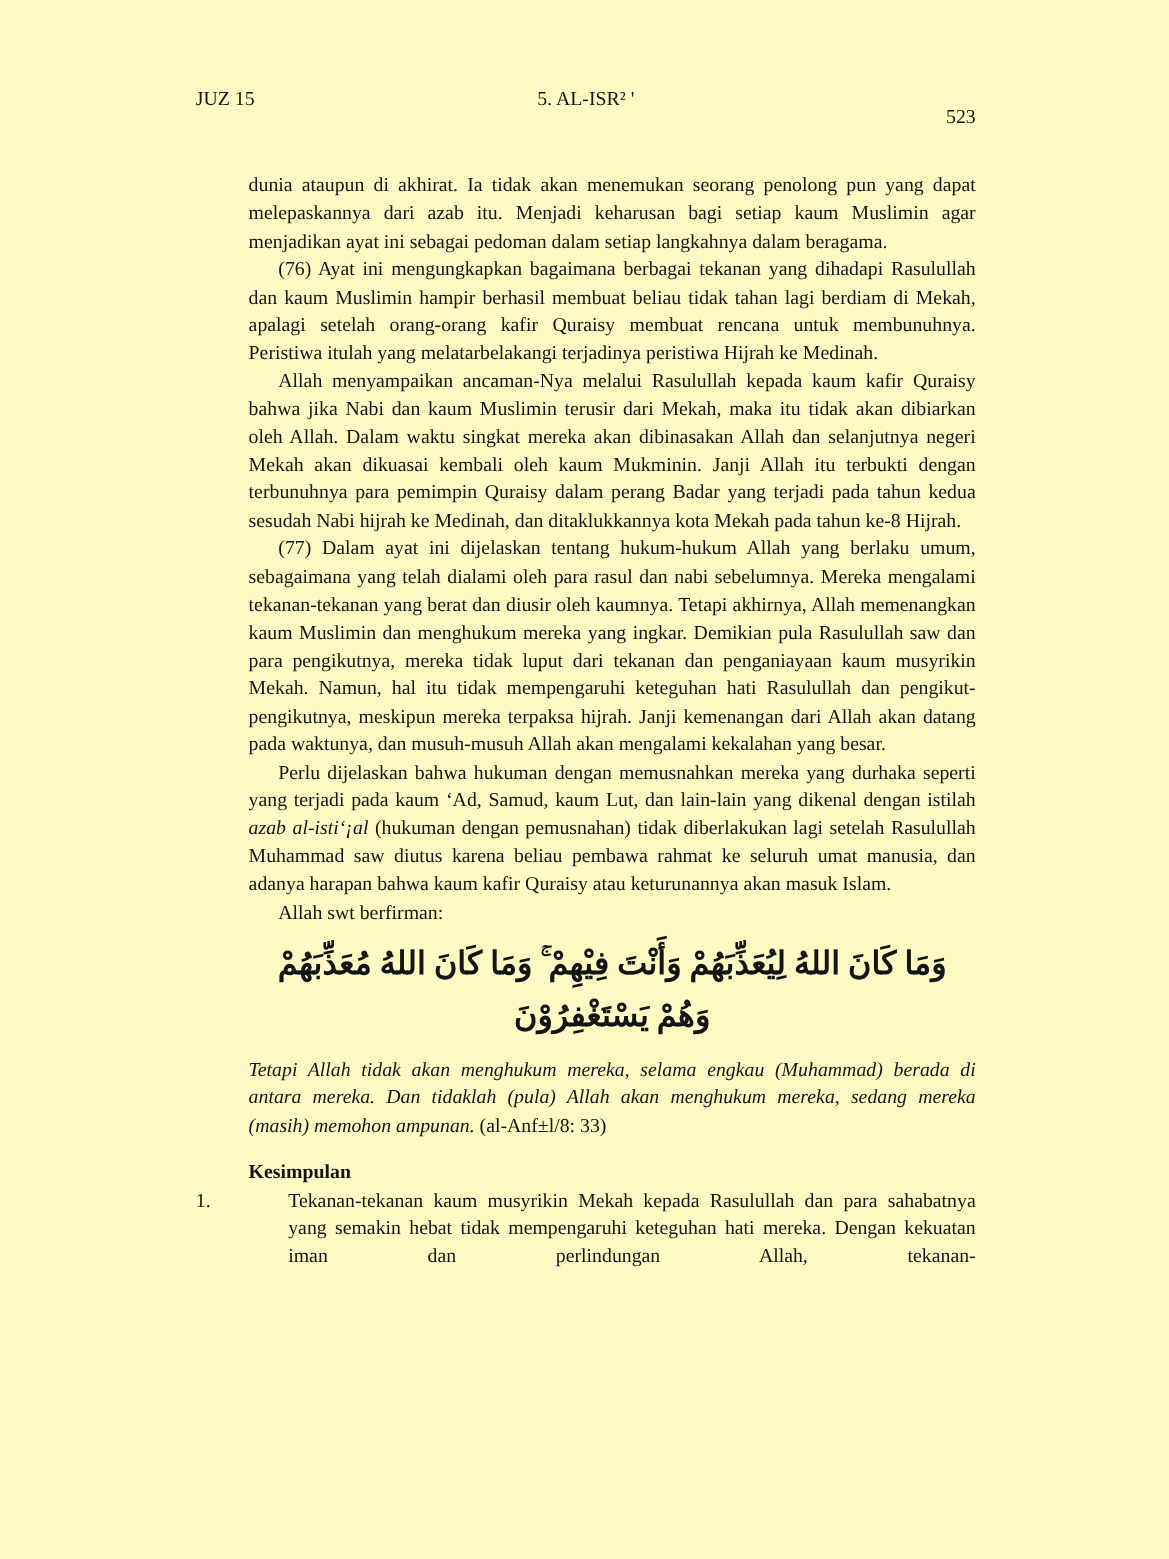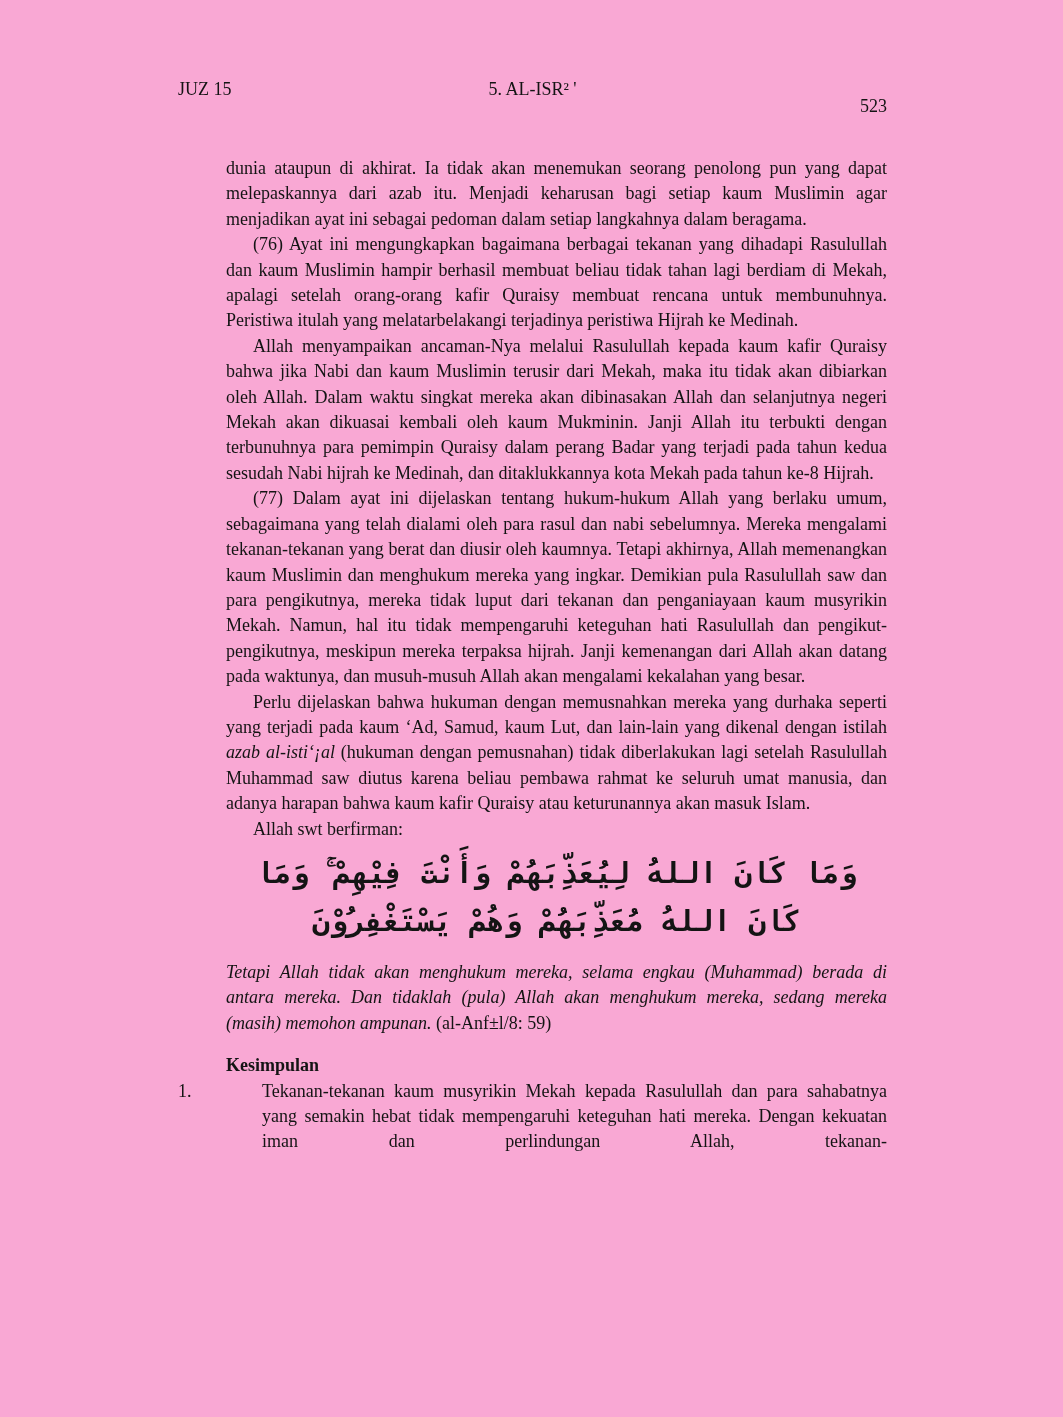--- a/index.html
+++ b/index.html
@@ -3,21 +3,21 @@
 <meta charset="utf-8">
 <title>Document Page</title>
 <style>
   * { margin: 0; padding: 0; box-sizing: border-box; }
   html, body { background: #ffffff; }
   .page {
     position: relative;
     width: 1063px;
     height: 1417px;
     margin: 0 auto;
-    background: #f9a8d4;
+    background: #fef9c3;
     color: #141414;
     font-family: "Liberation Serif", serif;
     overflow: hidden;
   }
   .running-header {
     position: absolute;
     top: 78px;
     left: 178px;
     width: 709px;
     font-size: 18px;
@@ -41,21 +41,21 @@
     text-align: justify;
   }
   .body-text p { text-align: justify; margin-left: 48px; }
   p.indent { text-indent: 27px; }
   p.noindent { text-indent: 0; }
 
   .arabic-verse {
     direction: rtl;
     unicode-bidi: embed;
     text-align: center !important;
-    font-family: Liberation Mono, monospace;
+    font-family: Liberation Serif, serif;
     font-size: 29px;
     font-weight: bold;
     line-height: 48px;
     margin: 10px 0 12px 0;
     letter-spacing: 0;
   }
   .translation { font-style: italic; }
   .translation .cite { font-style: normal; }
 
   .section-heading {
@@ -92,21 +92,21 @@
     <p class="indent">Allah menyampaikan ancaman-Nya melalui Rasulullah kepada kaum kafir Quraisy bahwa jika Nabi dan kaum Muslimin terusir dari Mekah, maka itu tidak akan dibiarkan oleh Allah. Dalam waktu singkat mereka akan dibinasakan Allah dan selanjutnya negeri Mekah akan dikuasai kembali oleh kaum Mukminin. Janji Allah itu terbukti dengan terbunuhnya para pemimpin Quraisy dalam perang Badar yang terjadi pada tahun kedua sesudah Nabi hijrah ke Medinah, dan ditaklukkannya kota Mekah pada tahun ke-8 Hijrah.</p>
 
     <p class="indent">(77) Dalam ayat ini dijelaskan tentang hukum-hukum Allah yang berlaku umum, sebagaimana yang telah dialami oleh para rasul dan nabi sebelumnya. Mereka mengalami tekanan-tekanan yang berat dan diusir oleh kaumnya. Tetapi akhirnya, Allah memenangkan kaum Muslimin dan menghukum mereka yang ingkar. Demikian pula Rasulullah saw dan para pengikutnya, mereka tidak luput dari tekanan dan penganiayaan kaum musyrikin Mekah. Namun, hal itu tidak mempengaruhi keteguhan hati Rasulullah dan pengikut-pengikutnya, meskipun mereka terpaksa hijrah. Janji kemenangan dari Allah akan datang pada waktunya, dan musuh-musuh Allah akan mengalami kekalahan yang besar.</p>
 
     <p class="indent"><span>Perlu dijelaskan bahwa hukuman dengan memusnahkan mereka yang durhaka seperti yang terjadi pada kaum ‘Ad, Samud, kaum Lut, dan lain-lain yang dikenal dengan istilah </span><i>azab al-isti‘¡al</i><span> (hukuman dengan pemusnahan) tidak diberlakukan lagi setelah Rasulullah Muhammad saw diutus karena beliau pembawa rahmat ke seluruh umat manusia, dan adanya harapan bahwa kaum kafir Quraisy atau keturunannya akan masuk Islam.</span></p>
 
     <p class="indent">Allah swt berfirman:</p>
 
     <p class="arabic-verse">وَمَا كَانَ اللهُ لِيُعَذِّبَهُمْ وَأَنْتَ فِيْهِمْ ۚ وَمَا كَانَ اللهُ مُعَذِّبَهُمْ وَهُمْ يَسْتَغْفِرُوْنَ</p>
 
-    <p class="translation noindent"><span>Tetapi Allah tidak akan menghukum mereka, selama engkau (Muhammad) berada di antara mereka. Dan tidaklah (pula) Allah akan menghukum mereka, sedang mereka (masih) memohon ampunan. </span><span class="cite">(al-Anf±l/8: 59)</span></p>
+    <p class="translation noindent"><span>Tetapi Allah tidak akan menghukum mereka, selama engkau (Muhammad) berada di antara mereka. Dan tidaklah (pula) Allah akan menghukum mereka, sedang mereka (masih) memohon ampunan. </span><span class="cite">(al-Anf±l/8: 33)</span></p>
 
     <p class="section-heading">Kesimpulan</p>
 
     <div class="list-item">
       <span class="list-num">1.</span>
       <p class="list-body noindent">Tekanan-tekanan kaum musyrikin Mekah kepada Rasulullah dan para sahabatnya yang semakin hebat tidak mempengaruhi keteguhan hati mereka. Dengan kekuatan iman dan perlindungan Allah, tekanan-</p>
     </div>
 
   </div>
 

